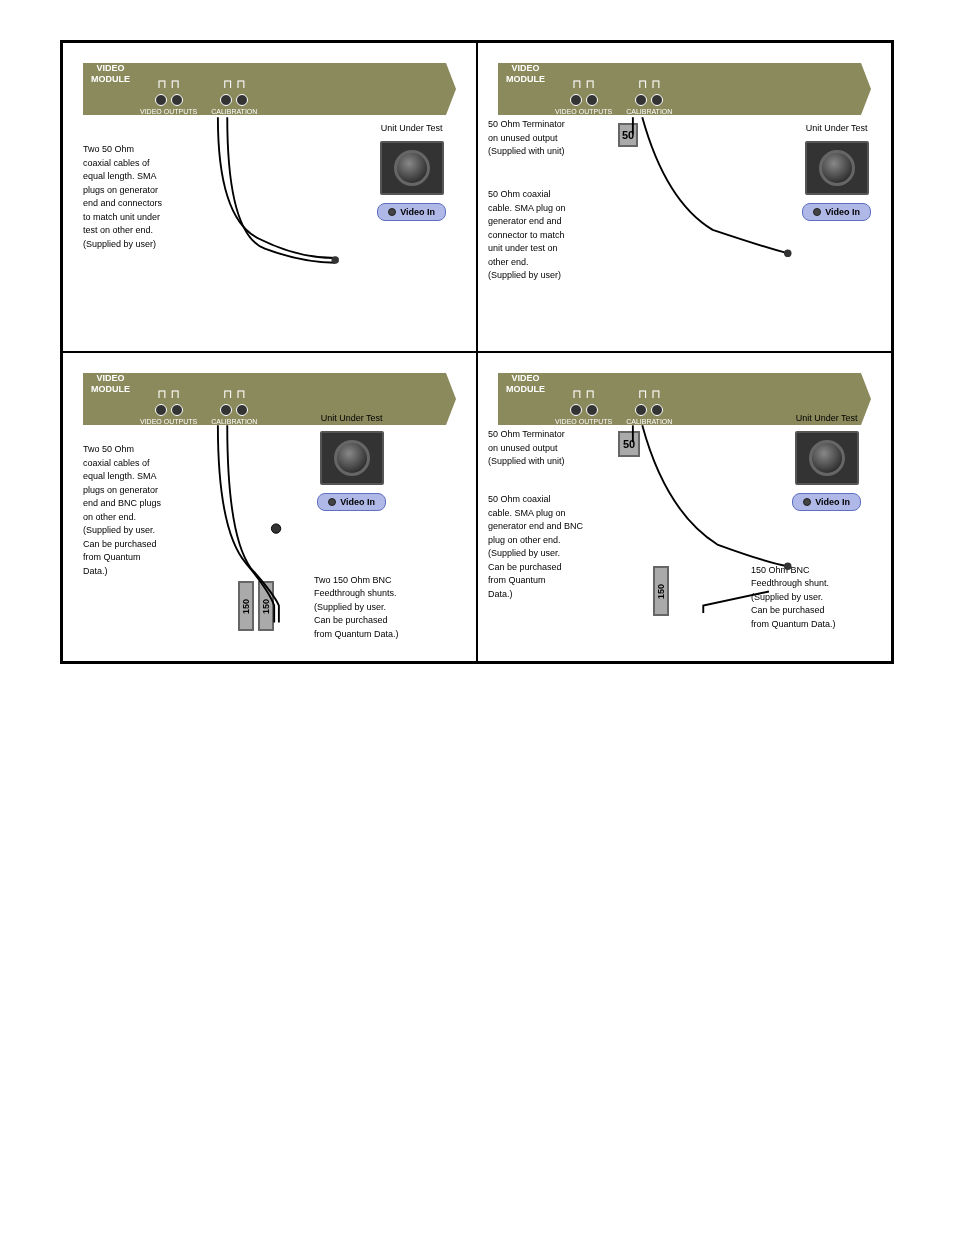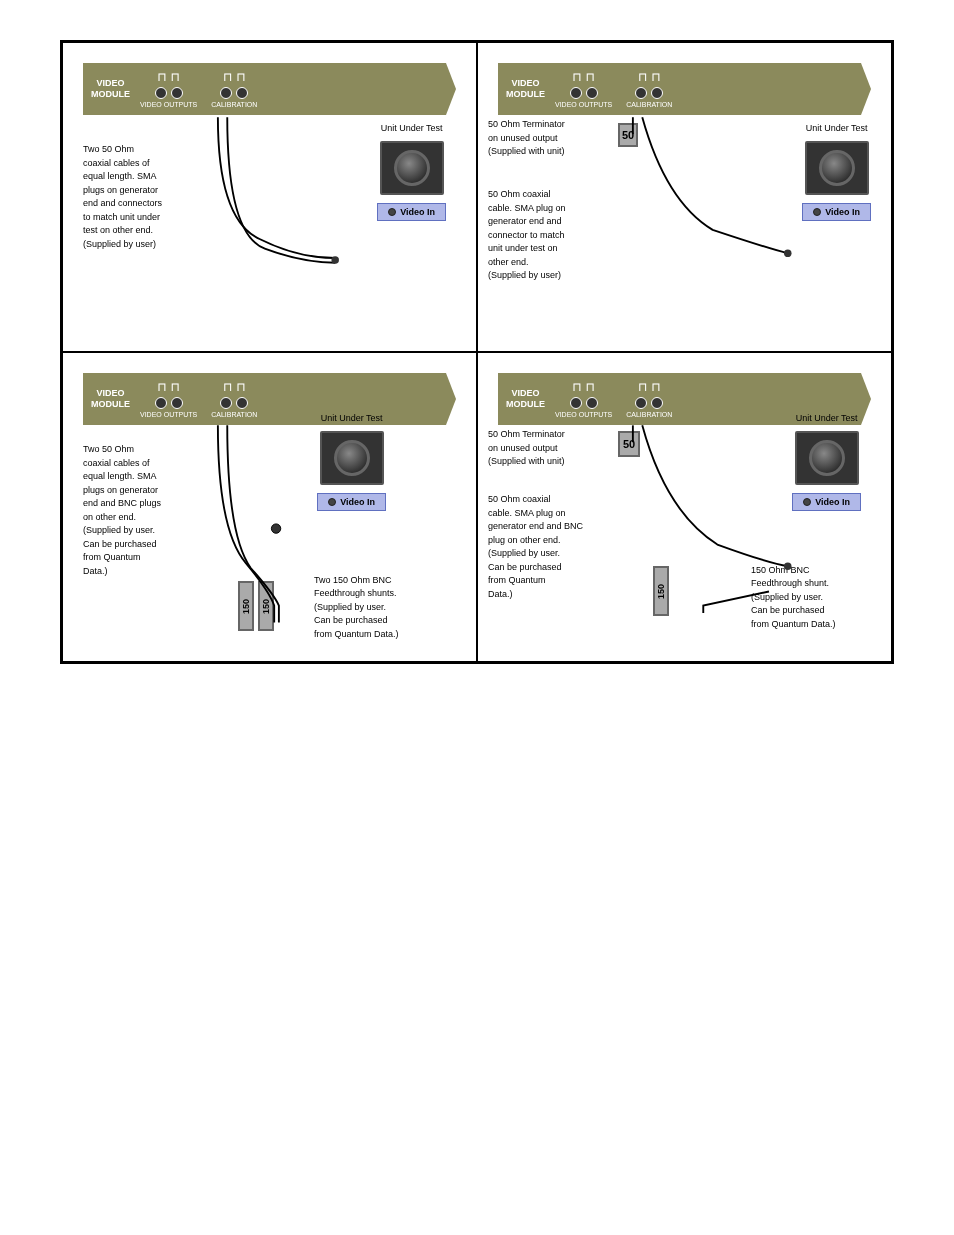--- a/index.html
+++ b/index.html
@@ -46,21 +46,20 @@
       border: 1px solid #000;
       position: relative;
       min-height: 320px;
       background: #fff;
     }
 
     
     .module-panel {
       background: #8b8a5c;
       display: flex;
-      align-items: center;
       padding: 0 8px;
       clip-path: polygon(0 0, calc(100% - 10px) 0, 100% 50%, calc(100% - 10px) 100%, 0 100%);
       margin-bottom: 12px;
       position: relative;
       height: 52px;
       min-width: 260px;
     }
 
     .module-label {
       color: #fff;
@@ -132,21 +131,21 @@
     }
 
     
     .video-in-box {
       background: #b0b8e8;
       border: 1px solid #6070c0;
       padding: 3px 10px;
       font-size: 9px;
       font-weight: bold;
       color: #000;
-      border-radius: 0;
+      border-radius: 8px;
       display: flex;
       align-items: center;
       gap: 4px;
     }
 
     .video-in-dot {
       width: 8px;
       height: 8px;
       border-radius: 50%;
       background: #444;

